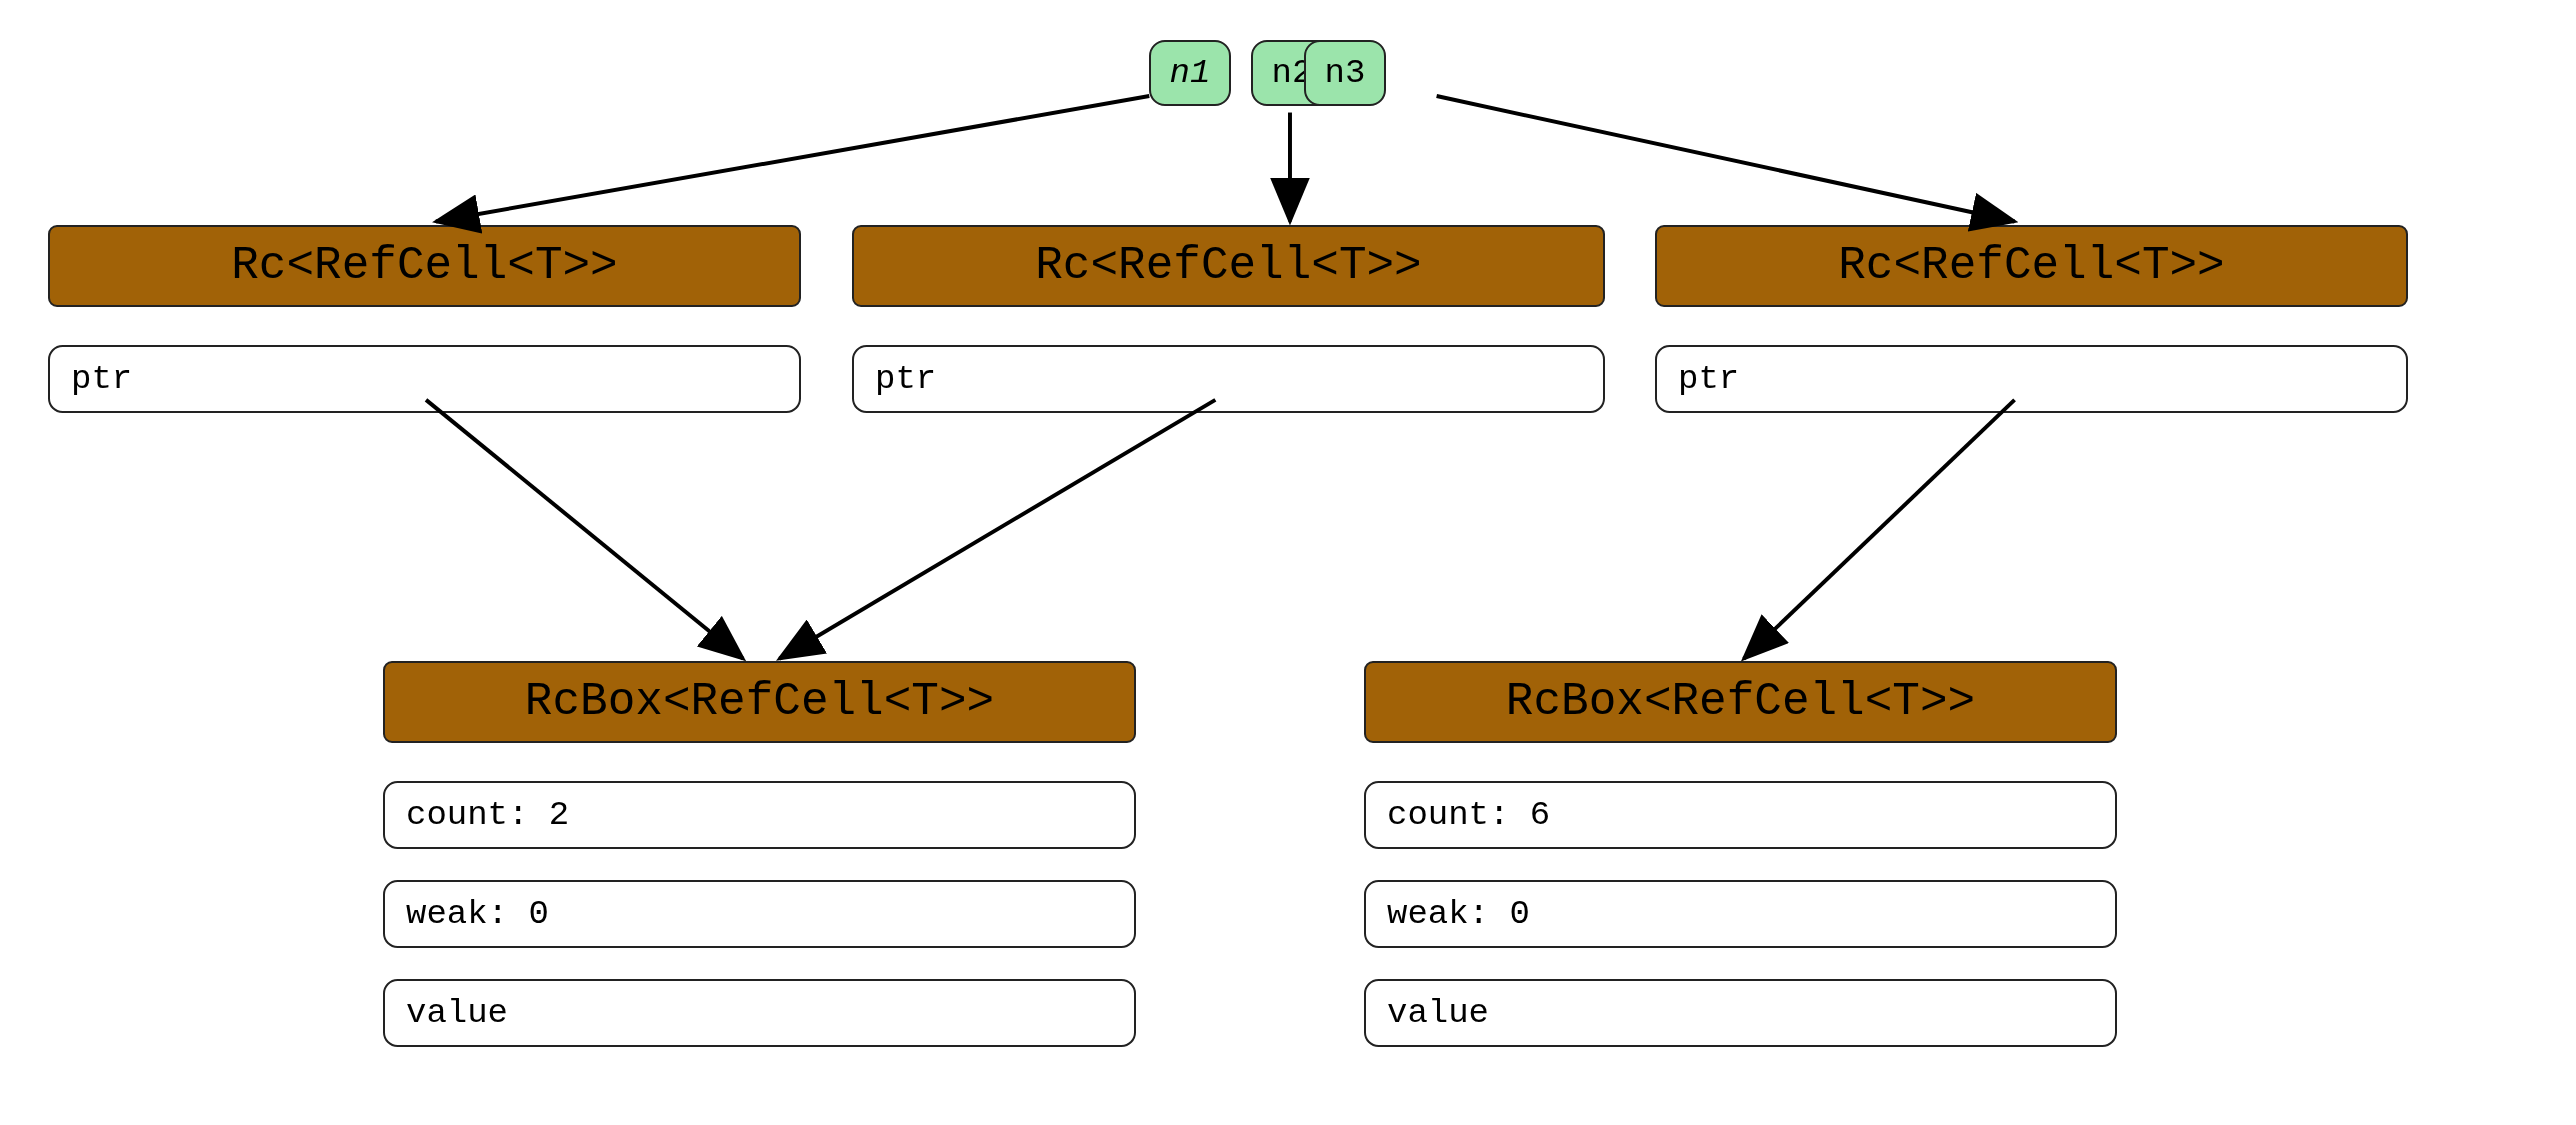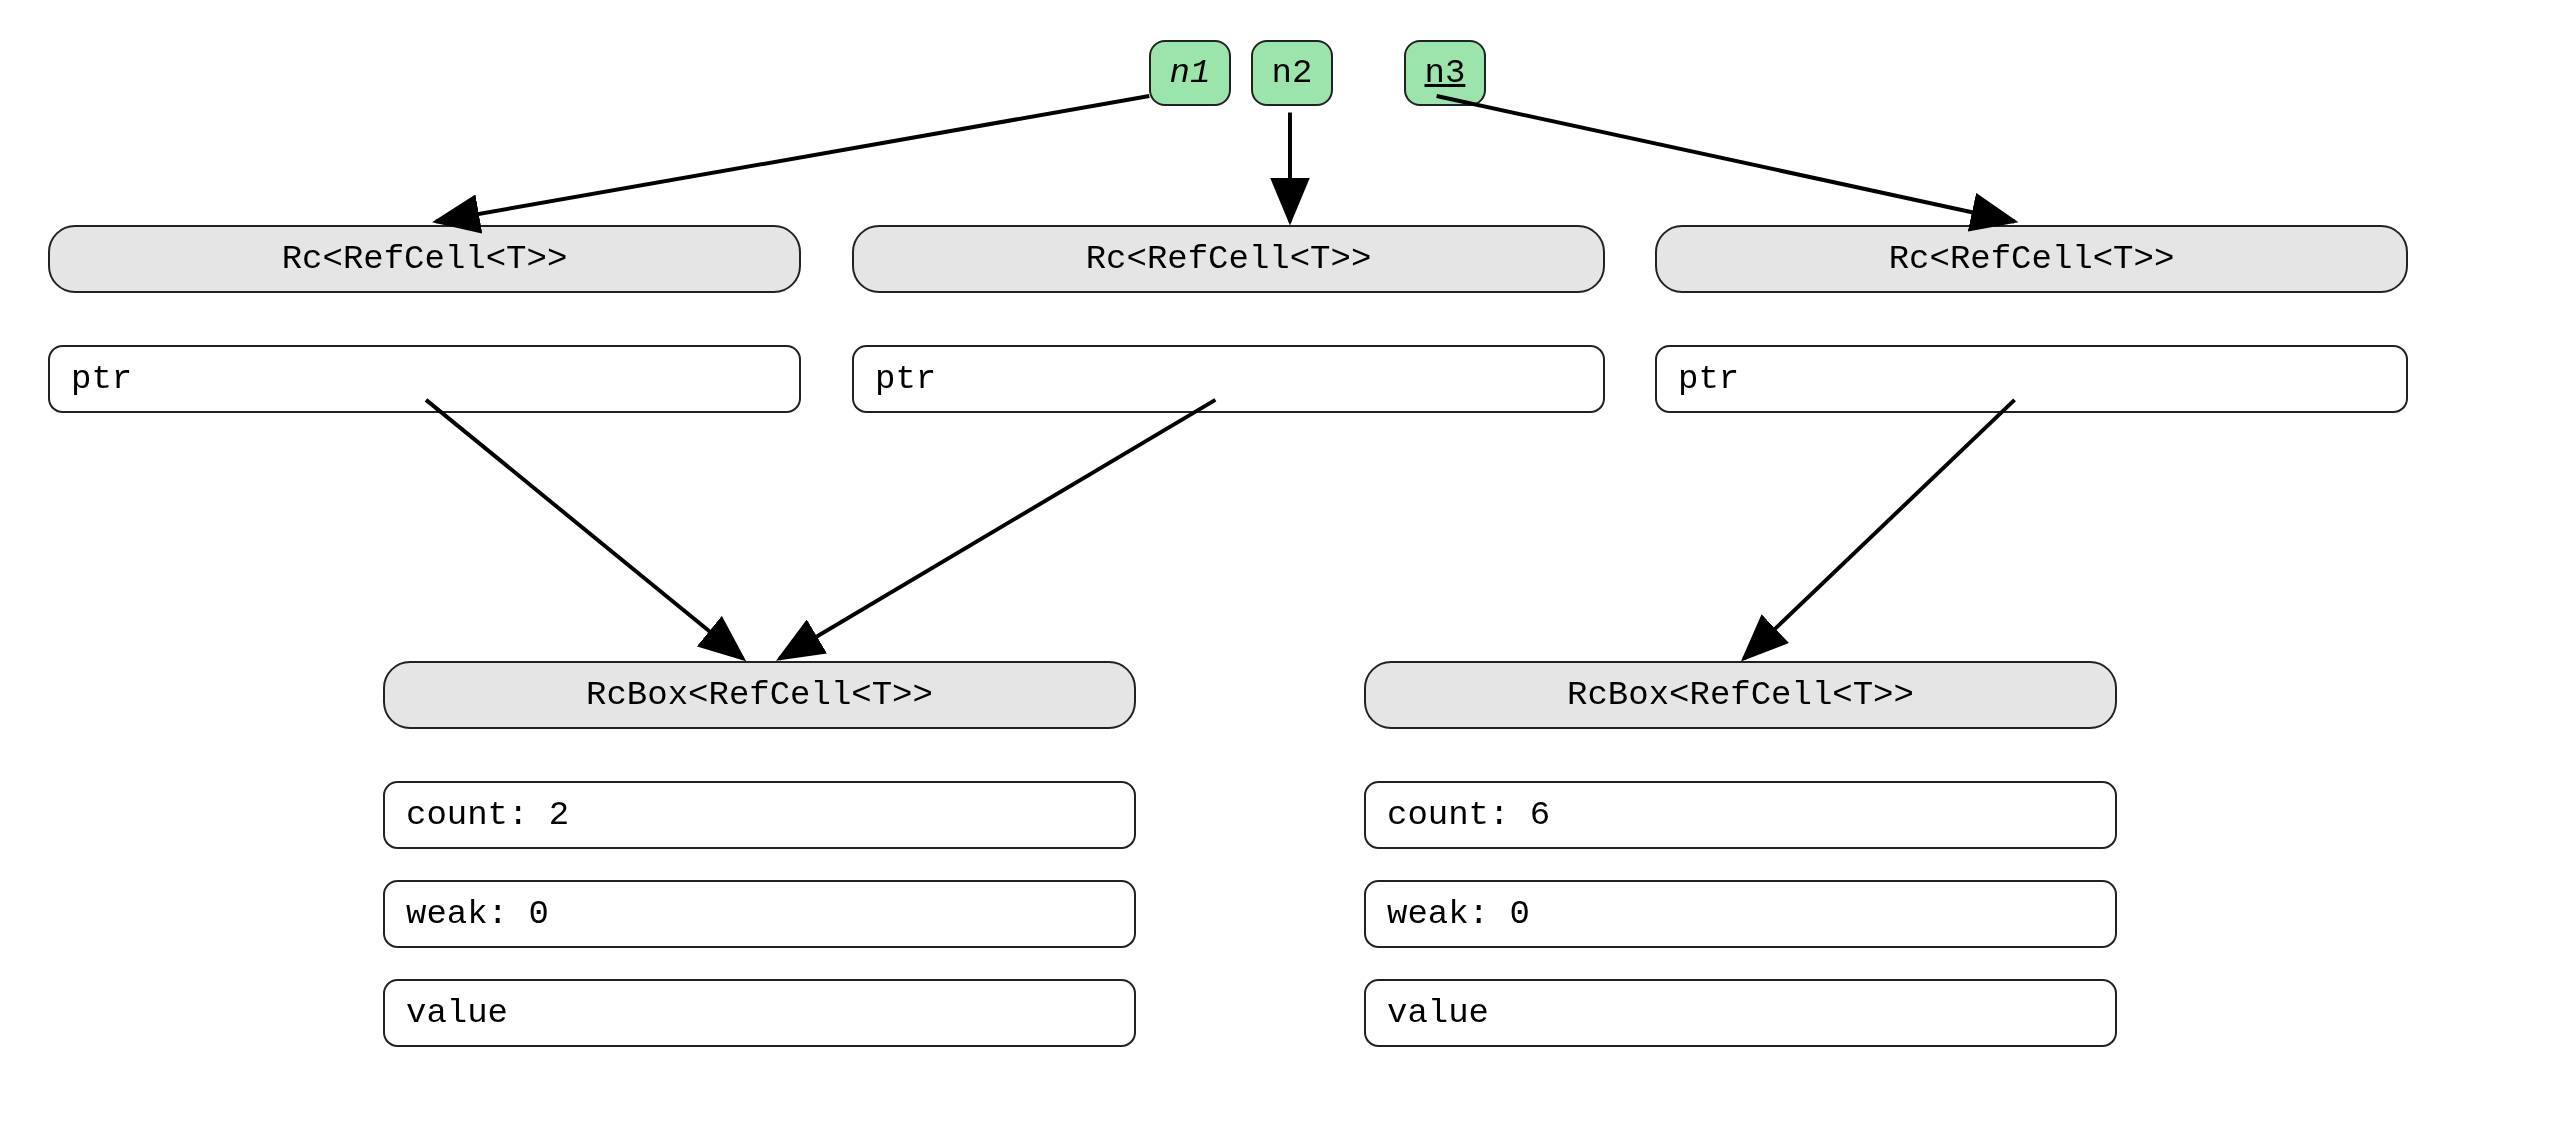--- a/index.html
+++ b/index.html
@@ -15,24 +15,24 @@
       background: #9be4ab;
       border: 2.6px solid #222;
       border-radius: 16px;
       font-size: 34px;
       font-weight: 500;
       padding: 12px 18.5px;
       text-align: center;
     }
     .box-header {
       position: absolute;
-      background: #e5e5e5;
+      background: #a16207;
       border: 2.6px solid #222;
-      border-radius: 27px;
-      font-size: 34px;
+      border-radius: 9px;
+      font-size: 46px;
       font-weight: 500;
       text-align: center;
       padding: 13.2px 0;
     }
     .box-field {
       position: absolute;
       background: #ffffff;
       border: 2.6px solid #222;
       border-radius: 14.5px;
       font-size: 34px;
@@ -48,21 +48,21 @@
       width: 2576px;
       height: 1126px;
       pointer-events: none;
     }
   </style>
 </head>
 <body>
 
 <div class="node-small" style="left:1149px; top:40px;font-style:italic;">n1</div>
 <div class="node-small" style="left:1251px; top:40px;">n2</div>
-<div class="node-small" style="left:1404px; top:40px;text-decoration:underline;">n3</div>
+<div class="node-small" style="left:1304px; top:40px;">n3</div>
 
 <div class="box-header" style="left:48px; top:225px; width:753px;">Rc&lt;RefCell&lt;T&gt;&gt;</div>
 <div class="box-field" style="left:48px; top:324px; width:753px;">ptr</div>
 
 <div class="box-header" style="left:852px; top:225px; width:753px;">Rc&lt;RefCell&lt;T&gt;&gt;</div>
 <div class="box-field" style="left:852px; top:324px; width:753px;">ptr</div>
 
 <div class="box-header" style="left:1655px; top:225px; width:753px;">Rc&lt;RefCell&lt;T&gt;&gt;</div>
 <div class="box-field" style="left:1655px; top:324px; width:753px;">ptr</div>
 

